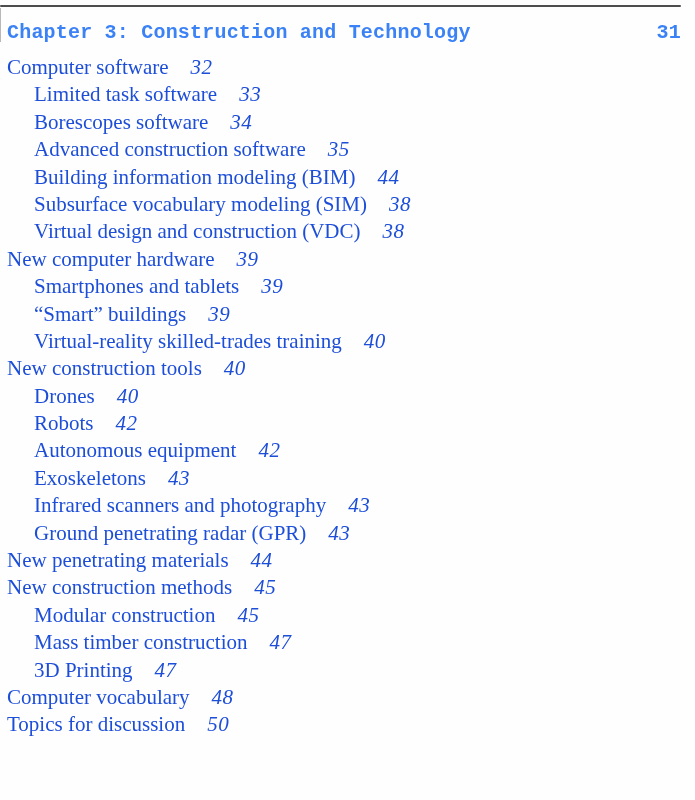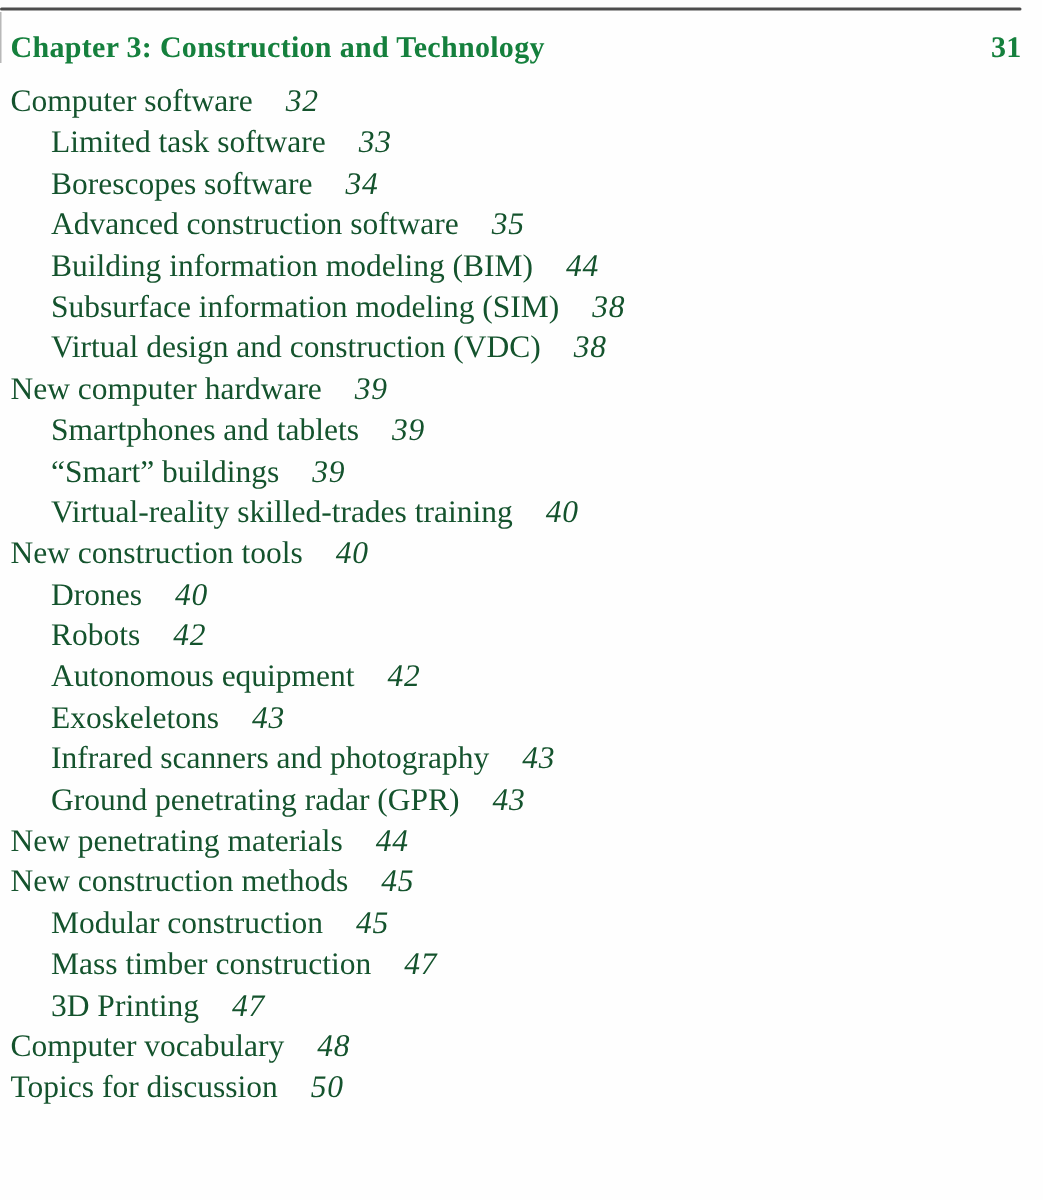--- a/index.html
+++ b/index.html
@@ -34,34 +34,34 @@
     opacity: 0.7;
   }
   .chapter-header {
     position: absolute;
     top: 21px;
     left: 7px;
     width: 674px;
     display: flex;
     justify-content: space-between;
     align-items: baseline;
-    font-family: Liberation Serif, serif;
+    font-family: Liberation Mono, monospace;
     font-weight: 700;
     font-size: 20px;
     letter-spacing: 0.2px;
-    color: #15803d;
+    color: #3b82f6;
   }
   .toc-list {
     position: absolute;
     top: 54px;
     left: 7px;
     width: 674px;
     font-family: "Liberation Serif", serif;
     font-size: 21px;
-    color: #14532d;
+    color: #1d4ed8;
   }
   .toc-row {
     height: 27.4px;
     line-height: 27.4px;
     white-space: nowrap;
   }
   .toc-row.level-1 {
     padding-left: 27px;
   }
   .toc-page {
@@ -97,21 +97,21 @@
 
   <div class="toc-row level-1">
     <span class="toc-label">Advanced construction software</span><span class="toc-page">35</span>
   </div>
 
   <div class="toc-row level-1">
     <span class="toc-label">Building information modeling (BIM)</span><span class="toc-page">44</span>
   </div>
 
   <div class="toc-row level-1">
-    <span class="toc-label">Subsurface information modeling (SIM)</span><span class="toc-page">38</span>
+    <span class="toc-label">Subsurface vocabulary modeling (SIM)</span><span class="toc-page">38</span>
   </div>
 
   <div class="toc-row level-1">
     <span class="toc-label">Virtual design and construction (VDC)</span><span class="toc-page">38</span>
   </div>
 
   <div class="toc-row level-0">
     <span class="toc-label">New computer hardware</span><span class="toc-page">39</span>
   </div>
 

